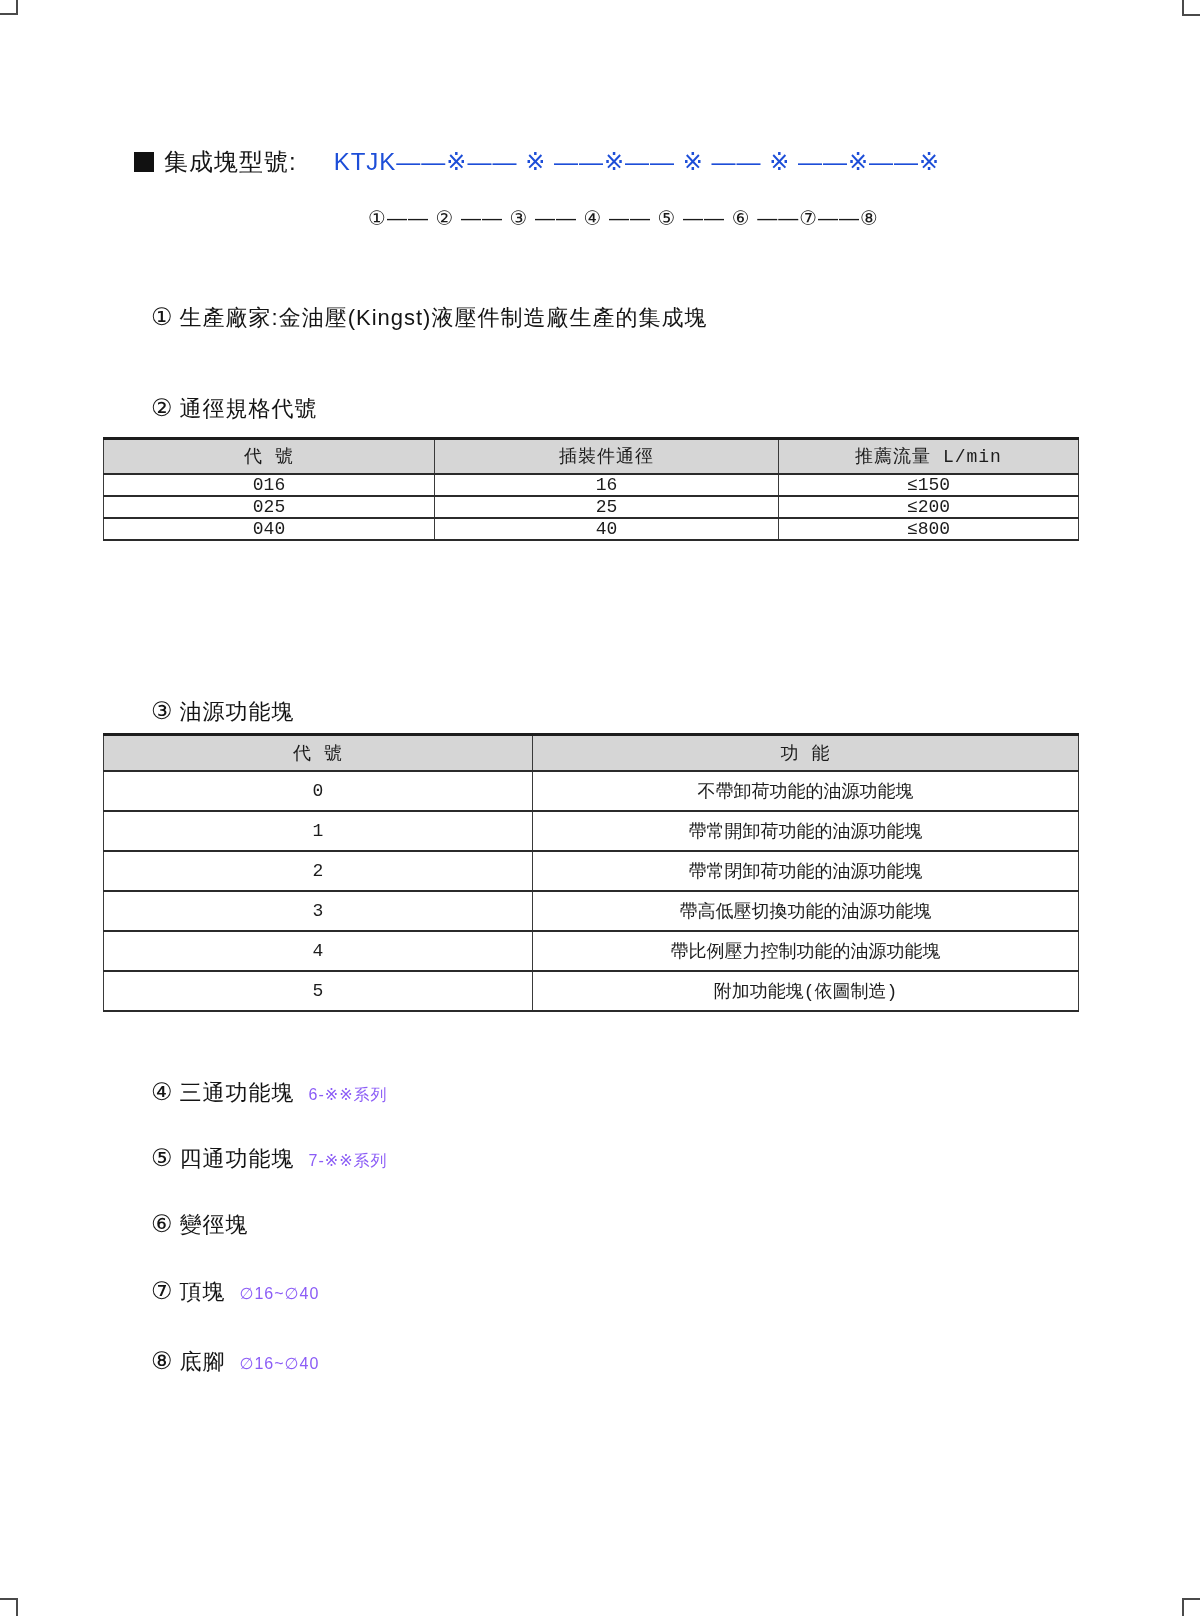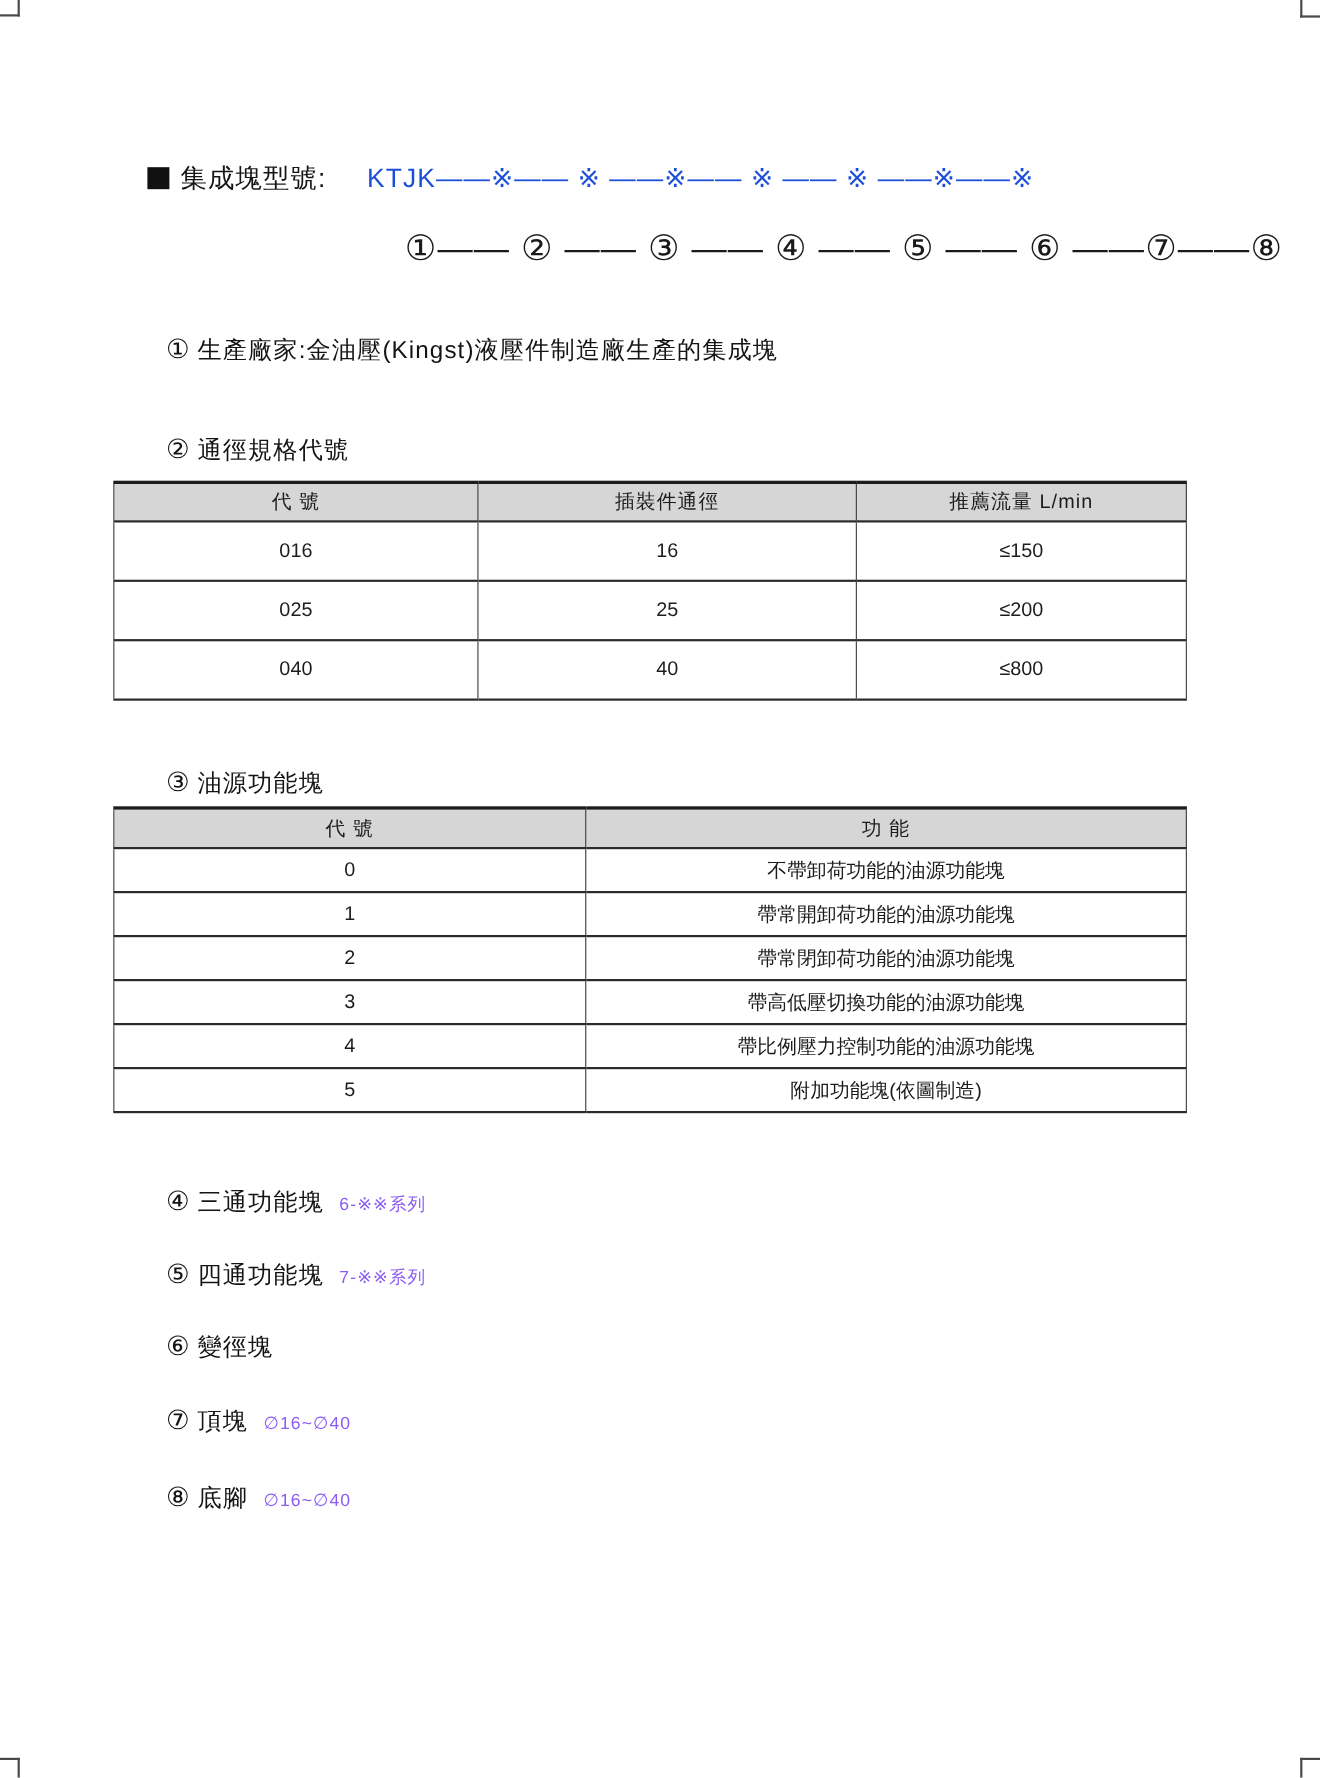--- a/index.html
+++ b/index.html
@@ -19,54 +19,54 @@
   .crop-bl { left: 0; bottom: 0; width: 18px; height: 18px; border-right: 2px solid #4a4a4a; border-top: 2px solid #4a4a4a; }
   .crop-br { right: 0; bottom: 0; width: 18px; height: 18px; border-left: 2px solid #4a4a4a; border-top: 2px solid #4a4a4a; }
 
   .abs { position: absolute; padding-left: 46px; }
 
   
   .model-line { top: 146px; left: 88px; display: flex; align-items: center; white-space: pre; }
   .bullet-square { display: inline-block; width: 20px; height: 20px; background: #111; margin-right: 10px; }
   .model-label { font-size: 24px; color: #151515; letter-spacing: 1px; }
   .model-pattern { font-size: 24px; color: #1d4ed8; margin-left: 37px; white-space: pre; letter-spacing: 1px; }
-  .positions-line { top: 206px; left: 322px; font-size: 32px; color: #1a1a1a; white-space: pre; letter-spacing: 1px; }
+  .positions-line { top: 206px; left: 322px; font-size: 20px; color: #1a1a1a; white-space: pre; letter-spacing: 1px; }
 
   
   .section { left: 105px; display: flex; align-items: baseline; white-space: pre; }
   .section .circ { font-size: 24px; margin-right: 7px; color: #141414; }
   .section .stitle { font-size: 22px; color: #141414; letter-spacing: 1px; }
   .section .sdetail { font-size: 16px; color: #8b5cf6; margin-left: 14px; letter-spacing: 1px; white-space: pre; }
 
   
   .data-table {
     position: absolute; left: 103px;
     width: 975px;
     border-collapse: collapse; table-layout: fixed;
-    font-family: Liberation Sans, sans-serif;
+    font-family: Liberation Mono, monospace;
     color: #1c1c1c;
     border-radius: 22px;
   }
   .data-table th, .data-table td {
     border-top: 2px solid #2b2b2b;
     border-bottom: 2px solid #2b2b2b;
     border-left: 1px solid #3a3a3a;
     border-right: 1px solid #3a3a3a;
     text-align: center; vertical-align: middle;
     font-weight: normal;
     white-space: pre;
   }
   .data-table thead th {
     background: #d6d6d6;
     border-top: 3px solid #1d1d1d;
     font-size: 18px; height: 35px;
     letter-spacing: 1px;
   }
   #table-diameter { top: 437px; }
-  #table-diameter td { height: 54px; font-size: 18px; }
+  #table-diameter td { height: 22px; font-size: 18px; }
   #table-function { top: 733px; }
   #table-function thead th { height: 36px; }
   #table-function td { height: 40px; font-size: 18px; }
 
   
   #sec-1 { top: 303px; }
   #sec-2 { top: 394px; }
   #sec-3 { top: 697px; }
   #sec-4 { top: 1078px; }
   #sec-5 { top: 1144px; }

